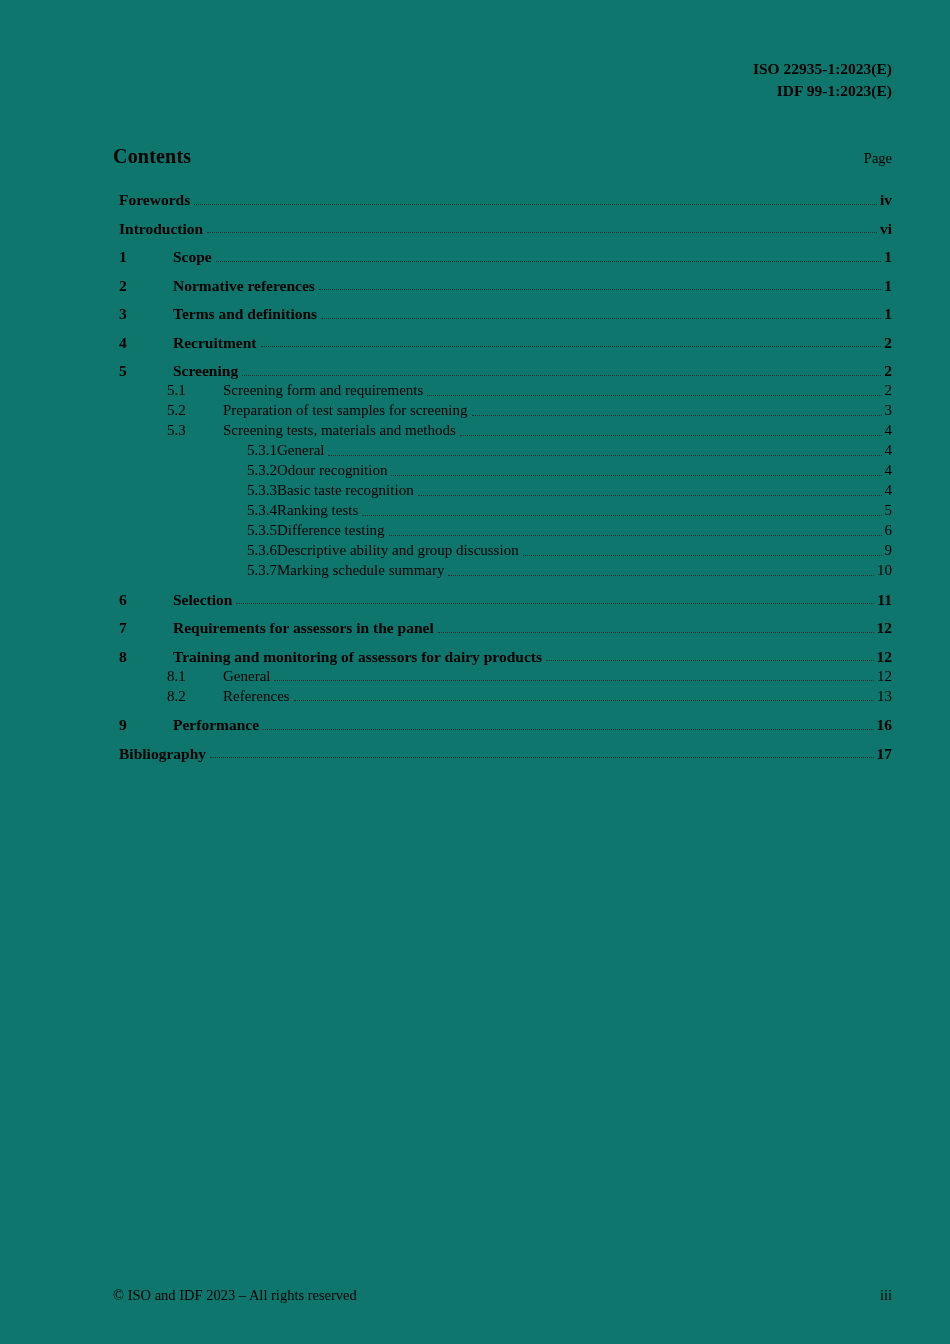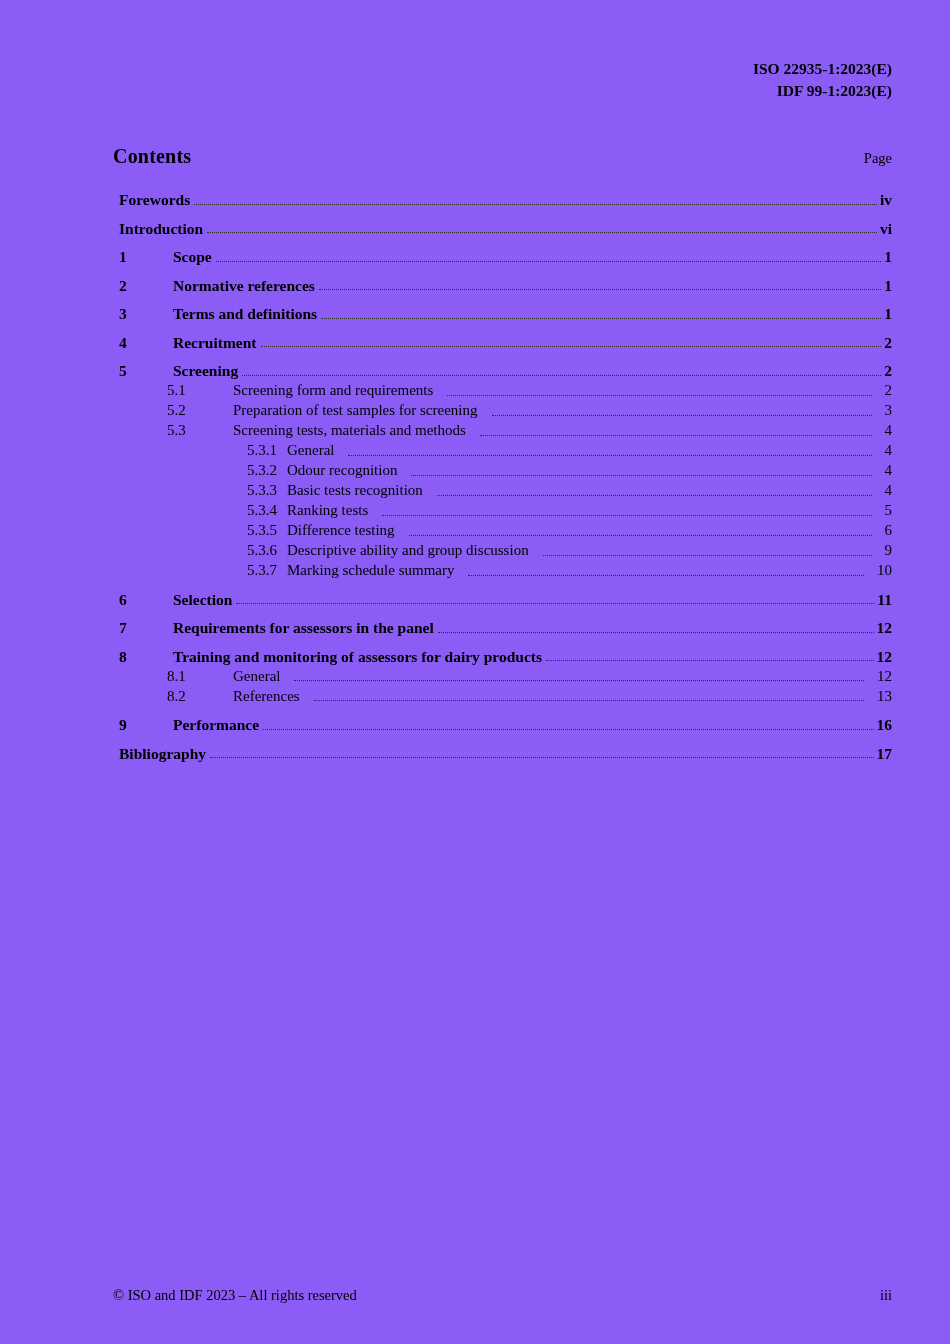--- a/index.html
+++ b/index.html
@@ -6,21 +6,21 @@
   html, body { background: #ffffff; }
   body {
     font-family: "Liberation Serif", "DejaVu Serif", serif;
     color: #000000;
     width: 950px;
   }
   .page {
     position: relative;
     width: 950px;
     height: 1344px;
-    background: #8b5cf6;
+    background: #0f766e;
     padding: 58px 58px 0 113px;
     overflow: hidden;
   }
   .doc-header {
     text-align: right;
     font-weight: bold;
     font-size: 15.5px;
     line-height: 1.4;
   }
   .title-row {
@@ -47,21 +47,21 @@
     align-items: flex-end;
     font-size: 15px;
     line-height: 19.5px;
   }
   .toc-row.lvl1 {
     font-size: 15.5px;
     font-weight: bold;
     margin-top: 9px;
     margin-left: 6px;
   }
-  .toc-row.lvl2, .toc-row.lvl3 { margin-top: 0.5px; gap: 10px; }
+  .toc-row.lvl2, .toc-row.lvl3 { margin-top: 0.5px; }
   .toc-row .num { flex: 0 0 auto; }
   .toc-row.lvl1 .num { width: 54px; }
   .toc-row.lvl2 { padding-left: 54px; }
   .toc-row.lvl2 .num { width: 56px; }
   .toc-row.lvl3 { padding-left: 106px; }
   .toc-row.lvl3 .num { width: 58px; text-align: right; }
   .toc-row .ttl { flex: 0 1 auto; white-space: nowrap; }
   .toc-row .leader {
     flex: 1 1 auto;
     min-width: 12px;
@@ -166,21 +166,21 @@
         <span class="pg">4</span>
       </div>
       <div class="toc-row lvl3">
         <span class="num">5.3.2</span>
         <span class="ttl">Odour recognition</span>
         <span class="leader"></span>
         <span class="pg">4</span>
       </div>
       <div class="toc-row lvl3">
         <span class="num">5.3.3</span>
-        <span class="ttl">Basic tests recognition</span>
+        <span class="ttl">Basic taste recognition</span>
         <span class="leader"></span>
         <span class="pg">4</span>
       </div>
       <div class="toc-row lvl3">
         <span class="num">5.3.4</span>
         <span class="ttl">Ranking tests</span>
         <span class="leader"></span>
         <span class="pg">5</span>
       </div>
       <div class="toc-row lvl3">

